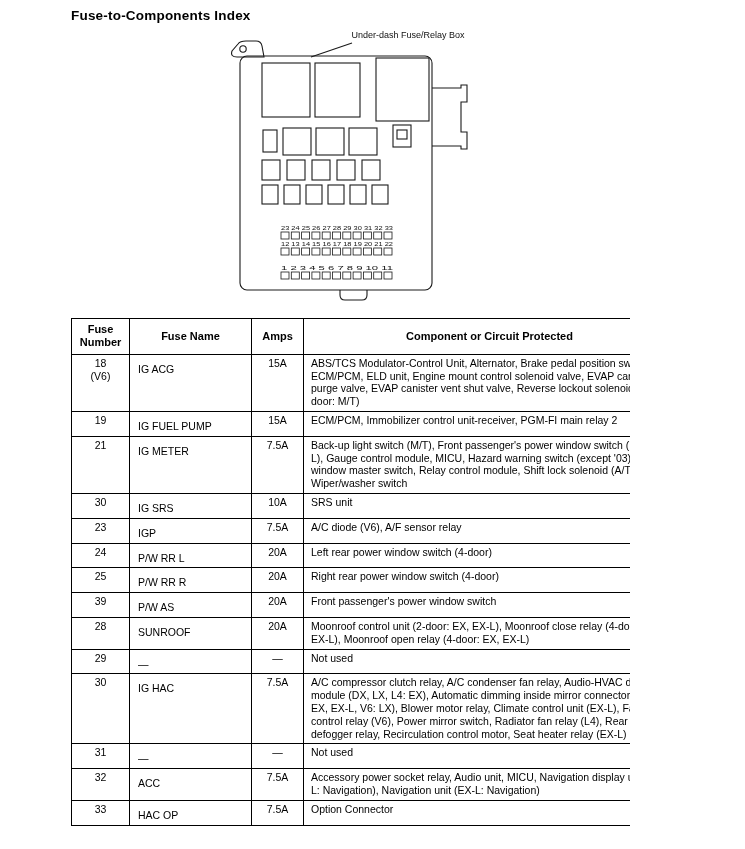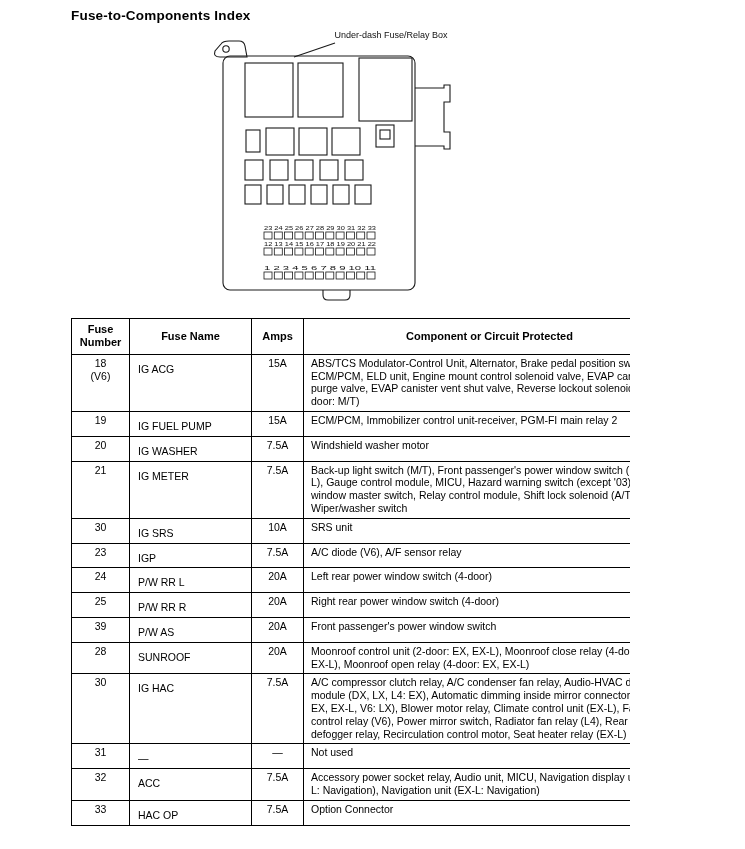--- a/index.html
+++ b/index.html
@@ -4,21 +4,21 @@
 <style>
   html,body{margin:0;padding:0;background:#ffffff;}
   .page{
     position:relative;width:630px;height:849px;background:#fff;color:#000;
     font-family:"Liberation Sans",sans-serif;overflow:hidden;
   }
   .title{
     position:absolute;left:71px;top:8px;margin:0;
     font-size:13.5px;font-weight:bold;letter-spacing:0.2px;
   }
-  .diagram{position:absolute;left:198px;top:26px;width:265px;height:280px;}
+  .diagram{position:absolute;left:215px;top:26px;width:265px;height:280px;}
   .diagram svg text{font-family:"Liberation Sans",sans-serif;fill:#111;}
   .fuse-table{
     position:absolute;left:71px;top:318px;width:605px;
     border-collapse:collapse;table-layout:fixed;
     font-size:10.5px;line-height:1.22;color:#000;
   }
   .fuse-table th,.fuse-table td{border:1px solid #000;vertical-align:top;}
   .fuse-table th{
     font-size:11px;font-weight:bold;text-align:center;vertical-align:middle;
     padding:4px 2px;white-space:pre-line;
@@ -135,26 +135,20 @@
           <td class="amps">15A</td>
           <td class="comp">ABS/TCS Modulator-Control Unit, Alternator, Brake pedal position switch, ECM/PCM, ELD unit, Engine mount control solenoid valve, EVAP canister purge valve, EVAP canister vent shut valve, Reverse lockout solenoid (2-door: M/T)</td>
         </tr>
         <tr>
           <td class="num">19</td>
           <td class="name">IG FUEL PUMP</td>
           <td class="amps">15A</td>
           <td class="comp">ECM/PCM, Immobilizer control unit-receiver, PGM-FI main relay 2</td>
         </tr>
         <tr>
-          <td class="num">20</td>
-          <td class="name">IG WASHER</td>
-          <td class="amps">7.5A</td>
-          <td class="comp">Windshield washer motor</td>
-        </tr>
-        <tr>
           <td class="num">21</td>
           <td class="name">IG METER</td>
           <td class="amps">7.5A</td>
           <td class="comp">Back-up light switch (M/T), Front passenger's power window switch (EX, EX-L), Gauge control module, MICU, Hazard warning switch (except '03), Power window master switch, Relay control module, Shift lock solenoid (A/T), Wiper/washer switch</td>
         </tr>
         <tr>
           <td class="num">30</td>
           <td class="name">IG SRS</td>
           <td class="amps">10A</td>
           <td class="comp">SRS unit</td>
@@ -183,20 +177,26 @@
           <td class="amps">20A</td>
           <td class="comp">Front passenger's power window switch</td>
         </tr>
         <tr>
           <td class="num">28</td>
           <td class="name">SUNROOF</td>
           <td class="amps">20A</td>
           <td class="comp">Moonroof control unit (2-door: EX, EX-L), Moonroof close relay (4-door: EX, EX-L), Moonroof open relay (4-door: EX, EX-L)</td>
         </tr>
         <tr>
+          <td class="num">29</td>
+          <td class="name">—</td>
+          <td class="amps">—</td>
+          <td class="comp">Not used</td>
+        </tr>
+        <tr>
           <td class="num">30</td>
           <td class="name">IG HAC</td>
           <td class="amps">7.5A</td>
           <td class="comp">A/C compressor clutch relay, A/C condenser fan relay, Audio-HVAC display module (DX, LX, L4: EX), Automatic dimming inside mirror connector ('05 EX, EX-L, V6: LX), Blower motor relay, Climate control unit (EX-L), Fan control relay (V6), Power mirror switch, Radiator fan relay (L4), Rear window defogger relay, Recirculation control motor, Seat heater relay (EX-L)</td>
         </tr>
         <tr>
           <td class="num">31</td>
           <td class="name">—</td>
           <td class="amps">—</td>
           <td class="comp">Not used</td>

